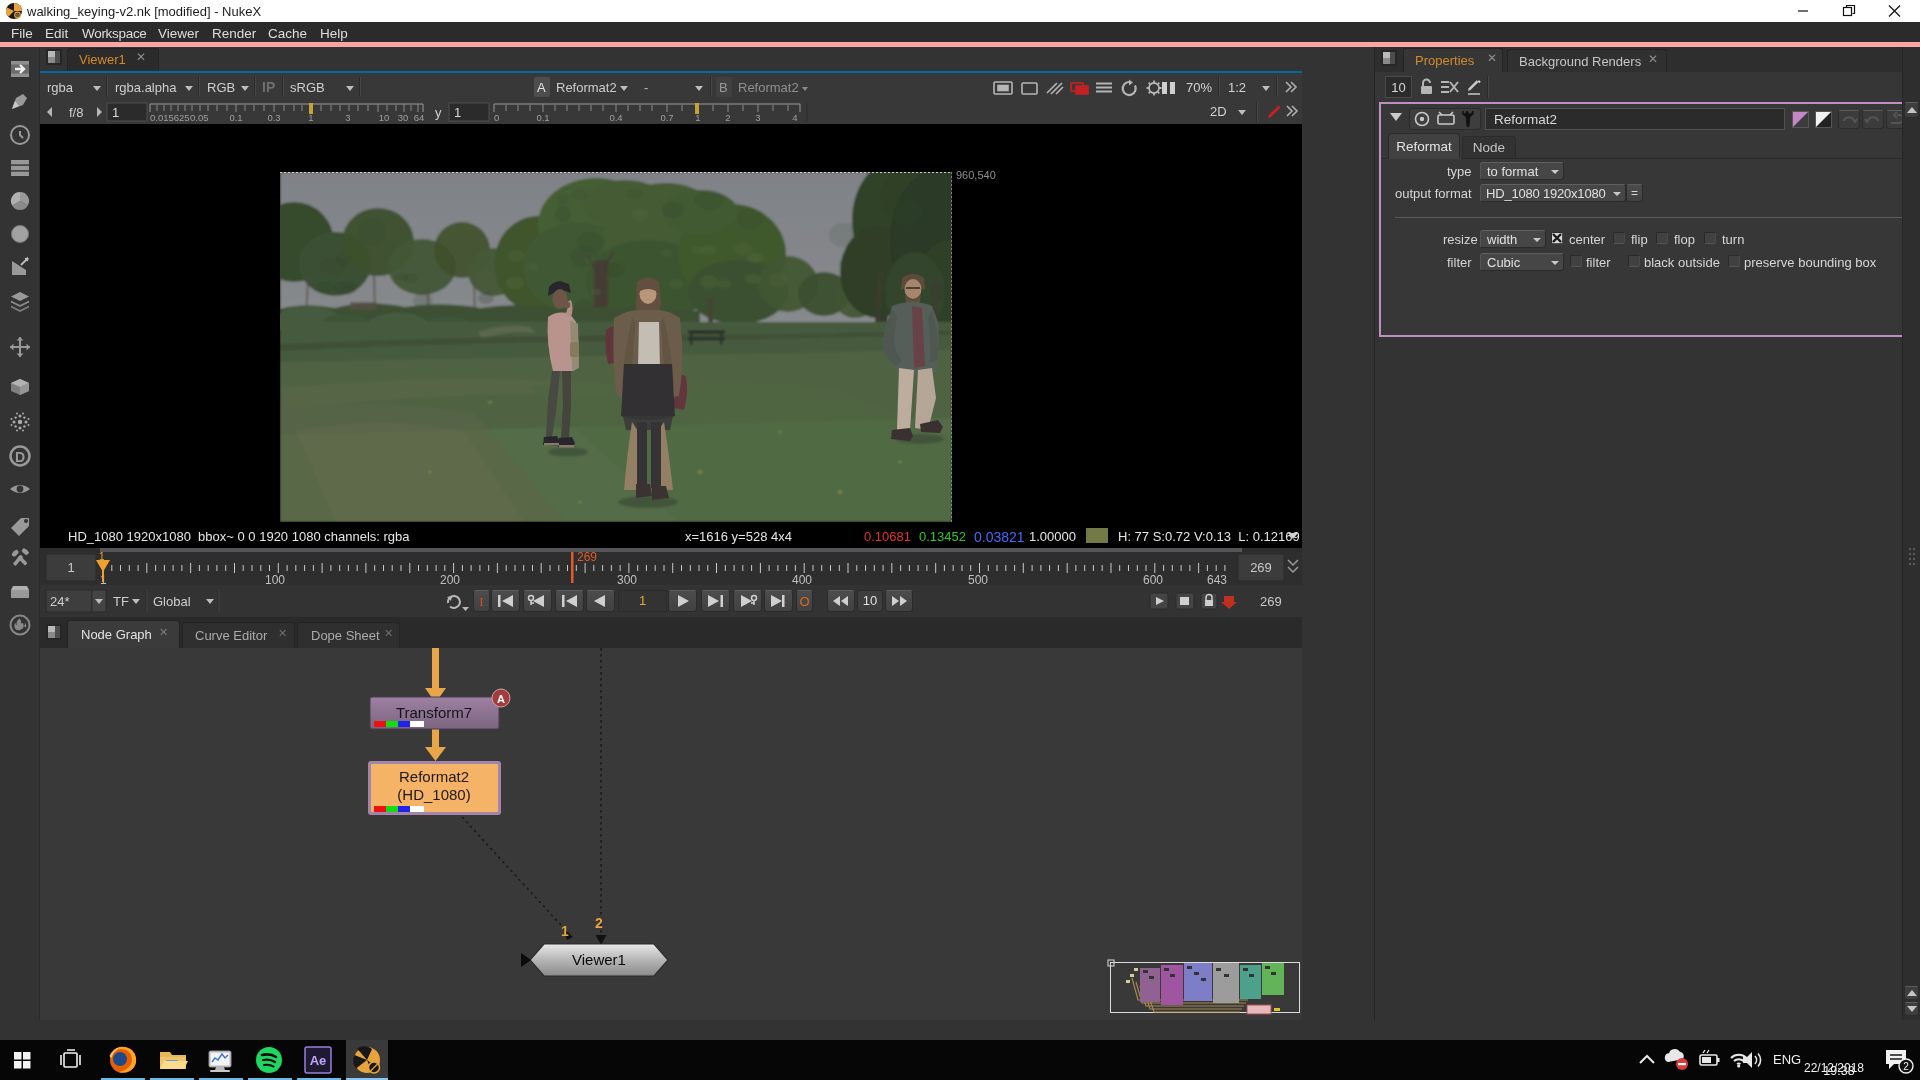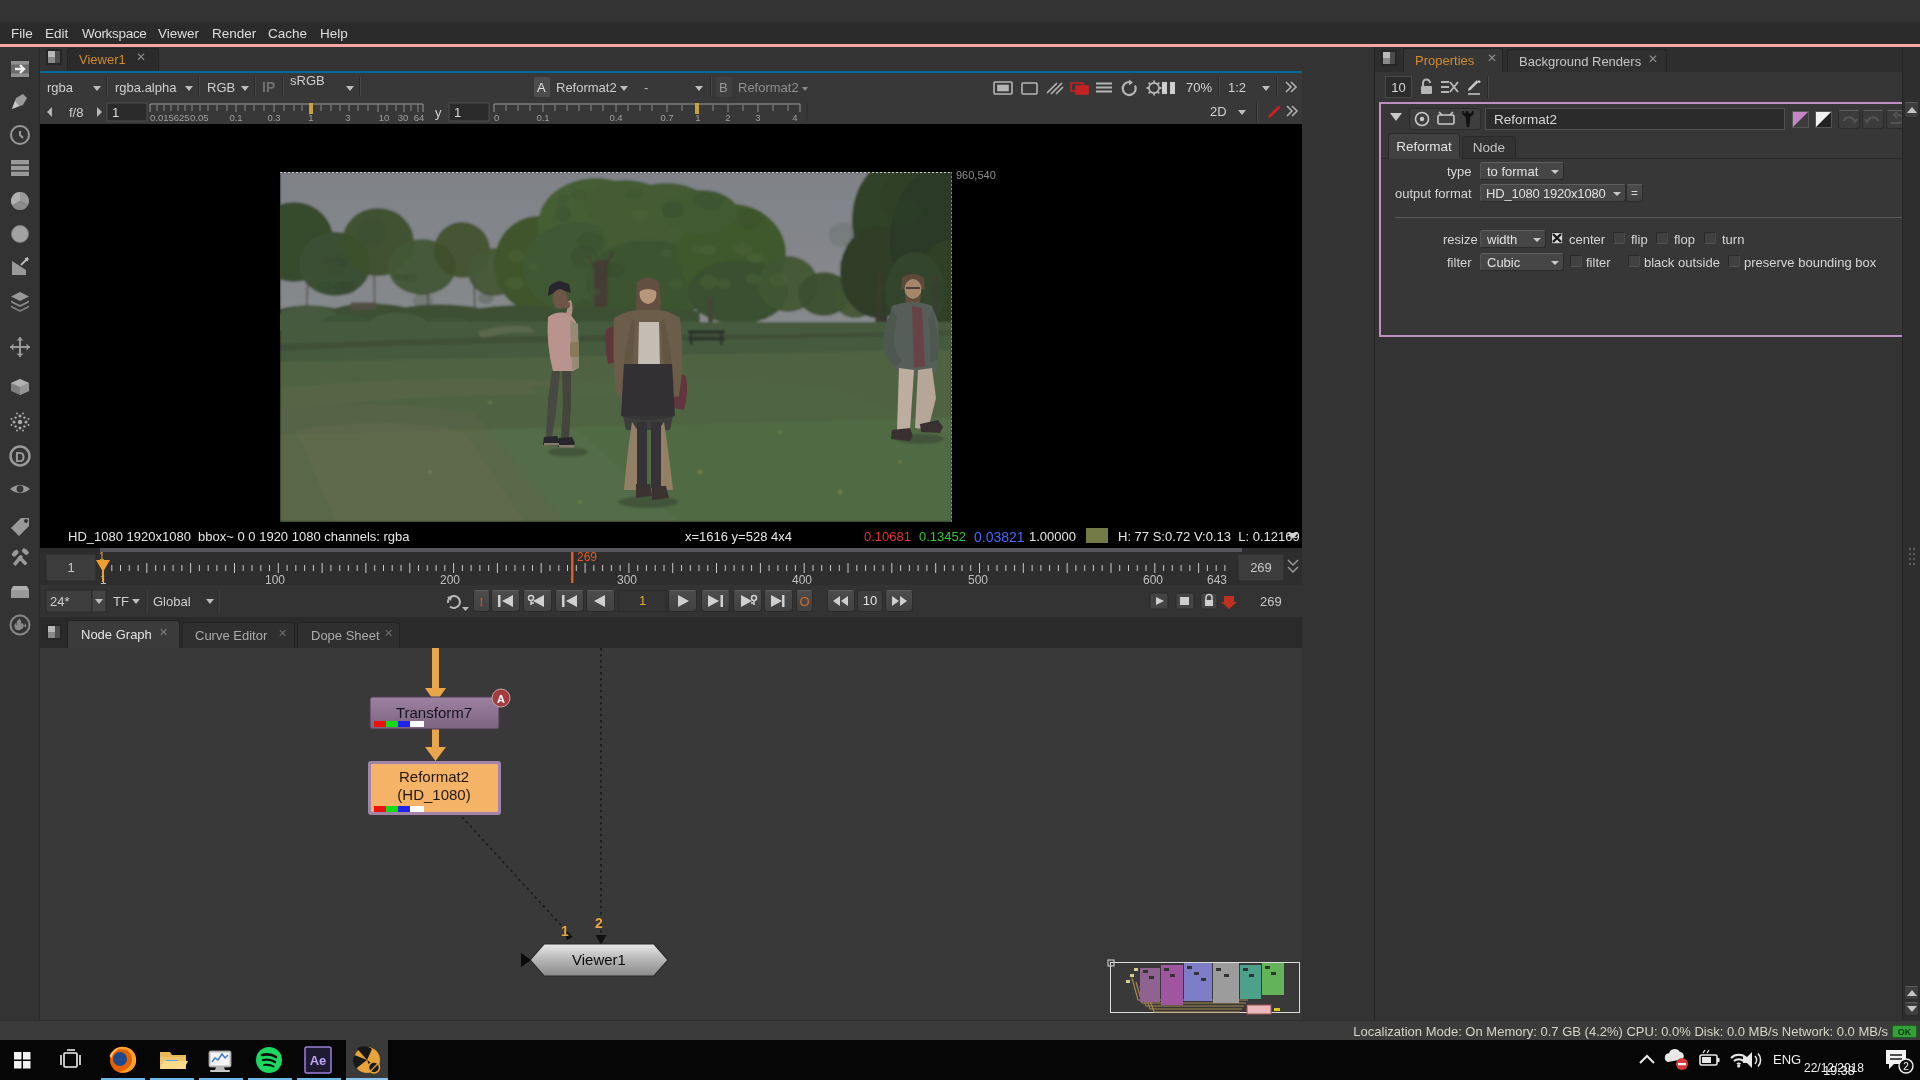--- a/index.html
+++ b/index.html
@@ -10,22 +10,39 @@
 .dd { position:absolute; background:#464646; border-radius:3px; border:1px solid #2b2b2b; border-top-color:#5f5f5f; border-left-color:#555; color:#e0e0e0; font-size:13px; line-height:16px; padding:1px 16px 0 6px; height:18px; }
 .dd .ar { position:absolute; right:4px; top:7px; width:0; height:0; border-left:4px solid transparent; border-right:4px solid transparent; border-top:4px solid #c9c9c9; }
 .cb { position:absolute; width:12px; height:12px; background:#414141; border:1px solid #2a2a2a; border-bottom-color:#555; border-right-color:#4a4a4a; border-radius:2px; }
 .lbl { position:absolute; font-size:13px; color:#d6d6d6; white-space:nowrap; }
 .tbtn { position:absolute; background:linear-gradient(#4c4c4c,#414141); border:1px solid #2b2b2b; border-top-color:#5c5c5c; border-radius:3px; }
 </style>
 </head>
 <body>
 <div id="stage">
 
-
-<div class="abs" style="left:0;top:22px;width:1920px;height:25px;background:#2b2b2b;border-bottom:3px solid #fca5a5;">
+<div class="abs" style="left:0;top:0;width:1920px;height:22px;background:#ffffff;">
+  <svg class="abs" style="left:6px;top:3px" width="16" height="16" viewBox="0 0 16 16">
+    <circle cx="8" cy="8" r="8" fill="#1a1a1a"></circle>
+    <path d="M8 0 A8 8 0 0 1 16 8 L8 8 Z" fill="#e8a33b"></path>
+    <path d="M2.3 13.7 A8 8 0 0 1 1 4.5 L8 8 Z" fill="#e8a33b"></path>
+    <circle cx="11.5" cy="12" r="3.4" fill="#e8a33b"></circle>
+        <circle cx="11.5" cy="12" r="2.2" fill="#1a1a1a"></circle>
+        <text x="11.5" y="13.8" font-size="5" fill="#e8a33b" text-anchor="middle">⚙</text>
+  </svg>
+  <div class="abs" style="left:27px;top:0;height:22px;line-height:23px;font-size:13px;color:#1b1b1b;">walking_keying-v2.nk [modified] - NukeX</div>
+  <svg class="abs" style="left:1780px;top:0" width="140" height="22" viewBox="0 0 140 22">
+    <line x1="18" y1="11" x2="28" y2="11" stroke="#111" stroke-width="1.2"></line>
+    <rect x="63.5" y="7.5" width="8" height="8" fill="none" stroke="#111" stroke-width="1.2"></rect>
+    <path d="M66.5 7.5 v-2 h8 v8 h-2" fill="none" stroke="#111" stroke-width="1.2"></path>
+    <path d="M109 5.5 l11 11 M120 5.5 l-11 11" stroke="#111" stroke-width="1.2"></path>
+  </svg>
+</div>
+
+<div class="abs" style="left:0;top:22px;width:1920px;height:25px;background:#2b2b2b;border-bottom:5px solid #fca5a5;">
   <div class="abs lbl" style="left:11px;top:4px;font-size:13.5px;color:#dedede;">File</div>
   <div class="abs lbl" style="left:45px;top:4px;font-size:13.5px;color:#dedede;">Edit</div>
   <div class="abs lbl" style="left:82px;top:4px;font-size:13.5px;color:#dedede;letter-spacing:-0.3px;">Workspace</div>
   <div class="abs lbl" style="left:158px;top:4px;font-size:13.5px;color:#dedede;">Viewer</div>
   <div class="abs lbl" style="left:212px;top:4px;font-size:13.5px;color:#dedede;">Render</div>
   <div class="abs lbl" style="left:268px;top:4px;font-size:13.5px;color:#dedede;">Cache</div>
   <div class="abs lbl" style="left:320px;top:4px;font-size:13.5px;color:#dedede;">Help</div>
 </div>
 
 <div class="abs" style="left:0;top:47px;width:40px;height:973px;background:#333333;border-right:1px solid #2a2a2a;">
@@ -166,21 +183,21 @@
           <path d="M0 0 h8 l-4 5 z" fill="#bdbdbd"></path>
         </svg>
     <div class="vsep" style="left:158px;"></div>
     <div class="abs lbl" style="left:167px;top:7px;color:#cfcfcf;">RGB</div>
         <svg class="abs" style="left:201px;top:13px" width="9" height="6">
           <path d="M0 0 h8 l-4 5 z" fill="#bdbdbd"></path>
         </svg>
     <div class="vsep" style="left:214px;"></div>
     <div class="abs lbl" style="left:222px;top:6px;color:#6f6f6f;font-weight:bold;font-size:14px;">IP</div>
     <div class="vsep" style="left:242px;"></div>
-    <div class="abs lbl" style="left:250px;top:0;color:#cfcfcf;">sRGB</div>
+    <div class="abs lbl" style="left:250px;top:7px;color:#cfcfcf;">sRGB</div>
         <svg class="abs" style="left:306px;top:13px" width="9" height="6">
           <path d="M0 0 h8 l-4 5 z" fill="#bdbdbd"></path>
         </svg>
     <div class="vsep" style="left:319px;"></div>
     <div class="abs" style="left:494px;top:4px;width:16px;height:20px;background:#4d4d4d;border-radius:2px;"></div>
     <div class="abs lbl" style="left:497px;top:7px;color:#e2e2e2;">A</div>
     <div class="abs lbl" style="left:516px;top:7px;color:#cccccc;">Reformat2</div>
         <svg class="abs" style="left:580px;top:13px" width="9" height="6">
           <path d="M0 0 h8 l-4 5 z" fill="#bdbdbd"></path>
         </svg>
@@ -949,24 +966,20 @@
             <rect x="1090" y="326" width="4" height="3"></rect>
             <rect x="1086" y="332" width="4" height="3"></rect>
             <rect x="1094" y="320" width="4" height="3"></rect>
           </g>
     <rect x="1207" y="357" width="24" height="9" fill="#e8b8ba" stroke="#a05050" stroke-width="1"></rect>
     <rect x="1234" y="360" width="6" height="3" fill="#d8c820"></rect>
   </g>
 </svg>
 </div>
 
-<div class="abs" style="left:0;top:1020px;width:1920px;height:20px;background:#3b3b3b;border-top:1px solid #2e2e2e;">
-  <div class="abs" style="right:32px;top:3px;font-size:13px;color:#d6d3c8;">Localization Mode: On Memory: 0.7 GB (4.2%) CPU: 0.0% Disk: 0.0 MB/s Network: 0.0 MB/s</div>
-  <div class="abs" style="left:1892px;top:4px;width:25px;height:13px;background:#35a03a;border:1px solid #1d6020;border-radius:2px;text-align:center;line-height:12px;font-size:9px;font-weight:bold;color:#0a3a10;">OK</div>
-</div>
 
 <div class="abs" style="left:1374px;top:47px;width:618px;height:973px;background:#333333;border-left:1px solid #242424;padding-left:40px;">
 
   <div class="abs" style="left:0;top:0;width:618px;height:25px;background:#2e2e2e;">
     <svg class="abs" style="left:6px;top:3px" width="16" height="16">
           <rect width="16" height="16" fill="#262626"></rect>
           <rect x="2" y="2" width="7" height="6" fill="#b9b9b9"></rect>
           <rect x="2" y="8" width="7" height="6" fill="#8a8a8a"></rect>
           <rect x="9" y="2" width="5" height="12" fill="#4d4d4d"></rect>
         </svg>

